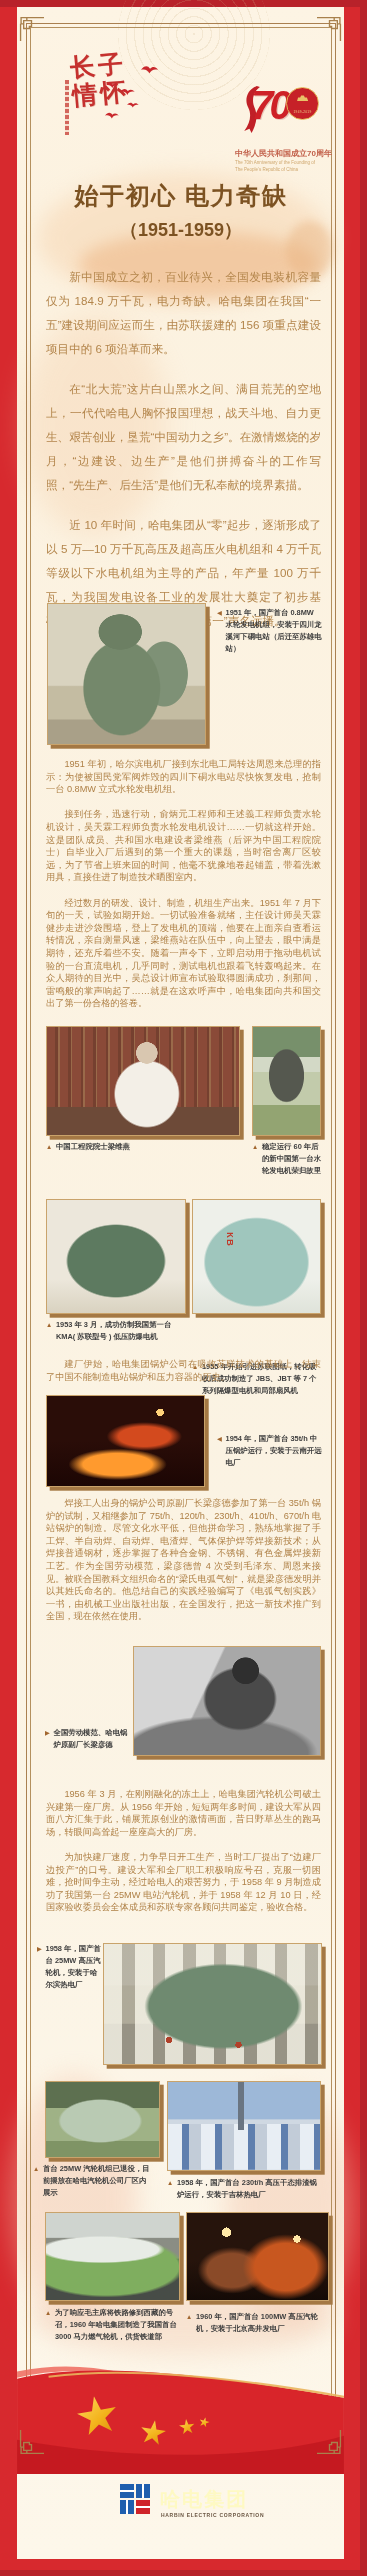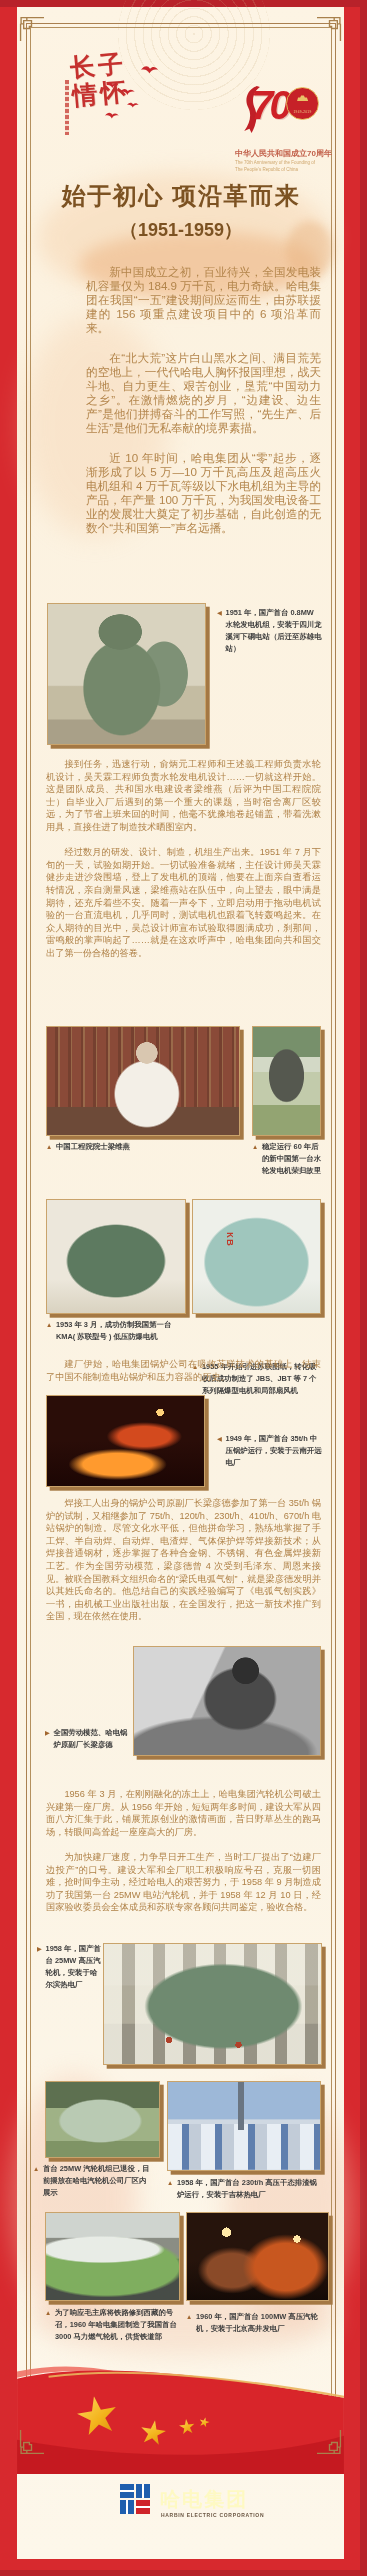--- a/index.html
+++ b/index.html
@@ -26,21 +26,21 @@
          text-shadow:1.1px 1.1px 0 rgba(150,20,20,.2);letter-spacing:-3.7px;}
   .badge{position:absolute;border-radius:50%;border:1.1px solid #e3b557;
          background:radial-gradient(circle at 50% 40%,#c62128 0 70%,#a91b22 100%);}
   .badge .emb{position:absolute;left:50%;top:7.4px;width:11.6px;height:5.8px;transform:translateX(-50%);
         background:#e9c268;clip-path:polygon(0 100%,12% 35%,30% 35%,38% 0,62% 0,70% 35%,88% 35%,100% 100%);}
   .badge .yrs{position:absolute;left:0;right:0;bottom:4.7px;text-align:center;font-size:3.2px;
         color:#ecd28a;letter-spacing:0.3px;}
   .annx{position:absolute;}
   .h-title{position:absolute;left:32px;width:298px;text-align:center;font-weight:bold;color:#7c5222;}
   .intro p,.bodyp p{margin:0;text-align:justify;text-indent:2em;}
-  .intro p{font-size:11.6px;line-height:14px;color:#b3854b;margin-bottom:16px;margin-left:40px;}
+  .intro p{font-size:11.6px;line-height:24px;color:#b3854b;margin-bottom:16px;}
   .bodyp p{font-size:9.2px;line-height:12.6px;color:#af8147;margin-bottom:12.6px;}
   .photo{position:absolute;border:0.5px solid #c9a36b;box-shadow:3.7px 3.7px 0 #a47844;}
   .cap{position:absolute;display:flex;gap:3.7px;font-size:7.4px;line-height:12px;color:#3f3f3f;
        font-weight:600;align-items:flex-start;}
   .cap .mk{flex:0 0 auto;color:#a2672f;font-size:6.3px;line-height:12px;}
   .kb{position:absolute;left:24%;top:30%;color:#c03a2a;font-weight:bold;font-size:9.5px;
       transform:rotate(90deg);letter-spacing:1.1px;}
   .star{position:absolute;background:linear-gradient(145deg,#ffd95e 0%,#f3b31c 55%,#d88a0c 100%);
         clip-path:polygon(50% 0%,61% 35%,98% 35%,68% 57%,79% 91%,50% 70%,21% 91%,32% 57%,2% 35%,39% 35%);
         filter:drop-shadow(0.5px 1.1px 0.5px rgba(120,60,0,.35));}
@@ -160,36 +160,37 @@
   </svg>
   <div class="num70" style="left:251px;top:83px;font-size:40px;">70</div>
   <div class="badge" style="left:286px;top:87px;width:33px;height:33px;">
     <div class="emb"></div>
     <div class="yrs">1949-2019</div>
   </div>
   <div class="annx" style="left:235px;top:148px;width:105px;font-size:8px;font-weight:bold;color:#c2604a;">中华人民共和国成立70周年</div>
   <div class="annx" style="left:235px;top:160px;width:105px;font-size:4.5px;color:#cfa76e;">The 70th Anniversary of the Founding of</div>
   <div class="annx" style="left:235px;top:167px;width:105px;font-size:4.5px;color:#cfa76e;">The People's Republic of China</div>
 
-  <div class="h-title" style="top:180px;font-size:24px;letter-spacing:1.6px;">始于初心  项沿革而来</div>
+  <div class="h-title" style="top:180px;font-size:24px;letter-spacing:1.6px;">始于初心  电力奇缺</div>
   <div class="h-title" style="top:218px;font-size:18px;">（1951-1959）</div>
 
   <div class="abs intro" style="left:46px;top:265px;width:275px;">
     <p>新中国成立之初，百业待兴，全国发电装机容量仅为 184.9 万千瓦，电力奇缺。哈电集团在我国“一五”建设期间应运而生，由苏联援建的 156 项重点建设项目中的 6 项沿革而来。</p>
     <p>在“北大荒”这片白山黑水之间、满目荒芜的空地上，一代代哈电人胸怀报国理想，战天斗地、自力更生、艰苦创业，垦荒“中国动力之乡”。在激情燃烧的岁月，“边建设、边生产”是他们拼搏奋斗的工作写照，“先生产、后生活”是他们无私奉献的境界素描。</p>
     <p>近 10 年时间，哈电集团从“零”起步，逐渐形成了以 5 万—10 万千瓦高压及超高压火电机组和 4 万千瓦等级以下水电机组为主导的产品，年产量 100 万千瓦，为我国发电设备工业的发展壮大奠定了初步基础，自此创造的无数个“共和国第一”声名远播。</p>
   </div>
 
   <div class="photo ph1" style="left:47px;top:603px;width:159px;height:142px;"></div>
   <div class="cap" style="left:217px;top:607px;width:106px;">
     <span class="mk">◀</span>
     <span>1951 年，国产首台 0.8MW 水轮发电机组，安装于四川龙溪河下硐电站（后迁至苏雄电站）</span>
   </div>
 
   <div class="abs bodyp" style="left:46px;top:758px;width:275px;">
+    <p>1951 年初，哈尔滨电机厂接到东北电工局转达周恩来总理的指示：为使被国民党军阀炸毁的四川下硐水电站尽快恢复发电，抢制一台 0.8MW 立式水轮发电机组。</p>
     <p>接到任务，迅速行动，俞炳元工程师和王述義工程师负责水轮机设计，吴天霖工程师负责水轮发电机设计……一切就这样开始。这是团队成员、共和国水电建设者梁维燕（后评为中国工程院院士）自毕业入厂后遇到的第一个重大的课题，当时宿舍离厂区较远，为了节省上班来回的时间，他毫不犹豫地卷起铺盖，带着洗漱用具，直接住进了制造技术晒图室内。</p>
     <p>经过数月的研发、设计、制造，机组生产出来。1951 年 7 月下旬的一天，试验如期开始。一切试验准备就绪，主任设计师吴天霖健步走进沙袋围墙，登上了发电机的顶端，他要在上面亲自查看运转情况，亲自测量风速，梁维燕站在队伍中，向上望去，眼中满是期待，还充斥着些不安。随着一声令下，立即启动用于拖动电机试验的一台直流电机，几乎同时，测试电机也跟着飞转轰鸣起来。在众人期待的目光中，吴总设计师宣布试验取得圆满成功，刹那间，雷鸣般的掌声响起了……就是在这欢呼声中，哈电集团向共和国交出了第一份合格的答卷。</p>
   </div>
 
   <div class="photo ph2" style="left:46px;top:1026px;width:194px;height:110px;"></div>
   <div class="photo ph3" style="left:252px;top:1026px;width:69px;height:110px;"></div>
   <div class="cap" style="left:46px;top:1141px;width:189px;">
     <span class="mk">▲</span>
     <span>中国工程院院士梁维燕</span>
   </div>
@@ -211,21 +212,21 @@
     <span>1955 年开始引进苏联图纸，转化吸收后成功制造了 JBS、JBT 等 7 个系列隔爆型电机和局部扇风机</span>
   </div>
 
   <div class="abs bodyp" style="left:46px;top:1358px;width:275px;">
     <p>建厂伊始，哈电集团锅炉公司在吸收苏联技术的基础上，结束了中国不能制造电站锅炉和压力容器的历史。</p>
   </div>
 
   <div class="photo ph6" style="left:46px;top:1395px;width:159px;height:92px;"></div>
   <div class="cap" style="left:217px;top:1433px;width:106px;">
     <span class="mk">◀</span>
-    <span>1949 年，国产首台 35t/h 中压锅炉运行，安装于云南开远电厂</span>
+    <span>1954 年，国产首台 35t/h 中压锅炉运行，安装于云南开远电厂</span>
   </div>
 
   <div class="abs bodyp" style="left:46px;top:1497px;width:275px;">
     <p>焊接工人出身的锅炉公司原副厂长梁彦德参加了第一台 35t/h 锅炉的试制，又相继参加了 75t/h、120t/h、230t/h、410t/h、670t/h 电站锅炉的制造。尽管文化水平低，但他拼命学习，熟练地掌握了手工焊、半自动焊、自动焊、电渣焊、气体保护焊等焊接新技术；从焊接普通钢材，逐步掌握了各种合金钢、不锈钢、有色金属焊接新工艺。作为全国劳动模范，梁彦德曾 4 次受到毛泽东、周恩来接见。被联合国教科文组织命名的“梁氏电弧气刨”，就是梁彦德发明并以其姓氏命名的。他总结自己的实践经验编写了《电弧气刨实践》一书，由机械工业出版社出版，在全国发行，把这一新技术推广到全国，现在依然在使用。</p>
   </div>
 
   <div class="photo ph7" style="left:133px;top:1646px;width:188px;height:110px;"></div>
   <div class="cap" style="left:45px;top:1727px;width:83px;">
     <span class="mk">▶</span>
     <span>全国劳动模范、哈电锅炉原副厂长梁彦德</span>

